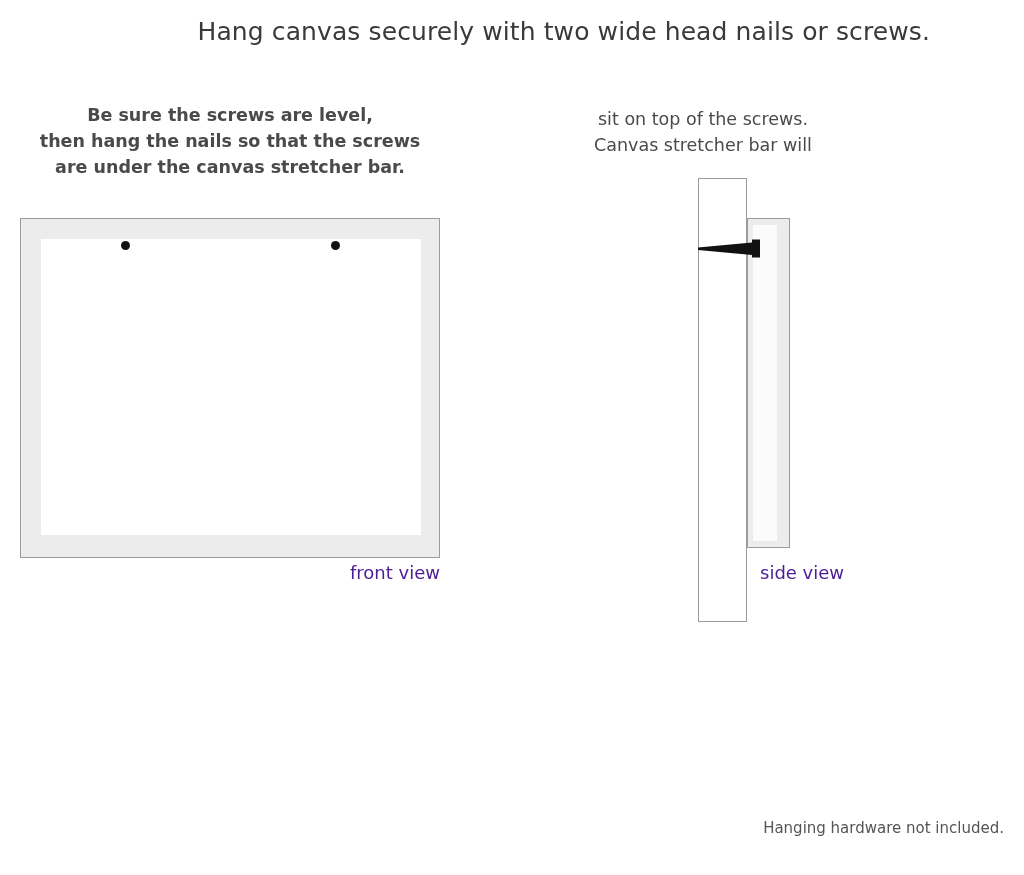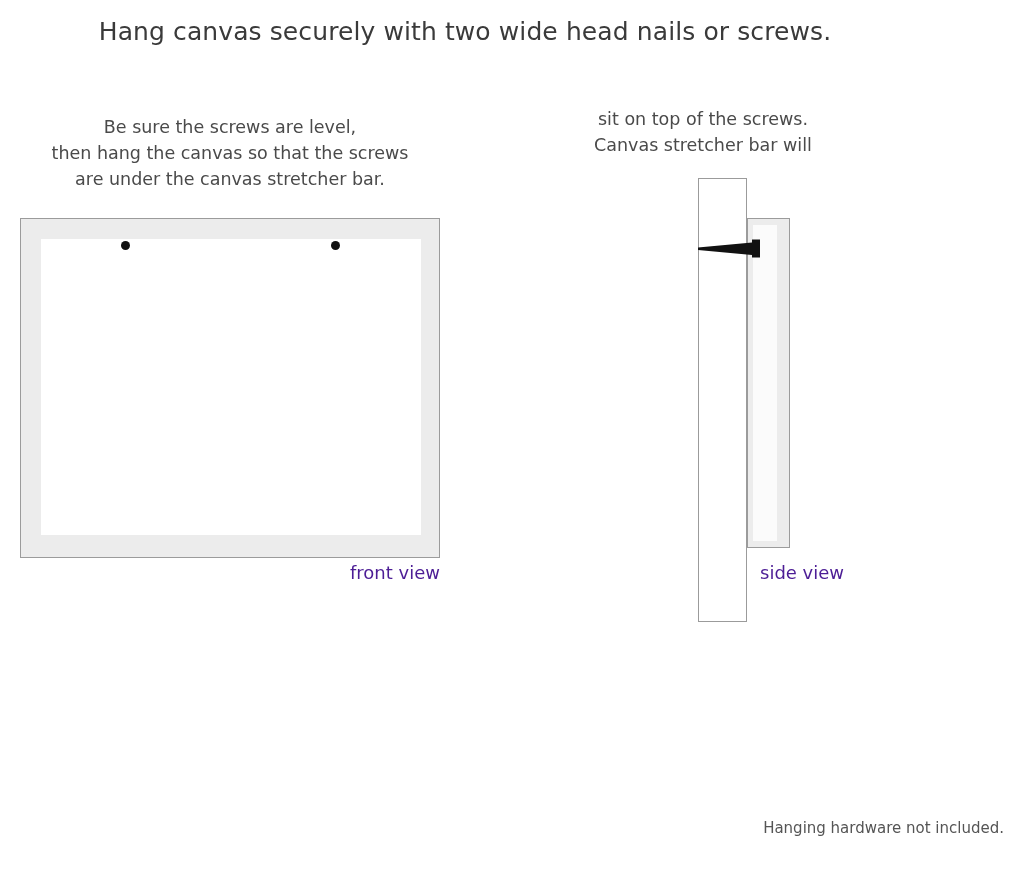--- a/index.html
+++ b/index.html
@@ -15,42 +15,43 @@
     color: #3c3c3c;
     overflow: hidden;
   }
 
   
   .headline {
     position: absolute;
     left: 0;
     top: 16px;
     width: 930px;
-    text-align: center;
+    text-align: right;
     font-size: 25px;
     font-weight: 400;
     line-height: 32px;
     color: #3a3a3a;
     letter-spacing: 0.1px;
     white-space: nowrap;
   }
 
   
   .caption {
     position: absolute;
     font-size: 17.5px;
     line-height: 26px;
     color: #4a4a4a;
     text-align: center;
     white-space: nowrap;
   }
   .caption-left {
     left: 20px;
-    top: 114px;
+    top: 102px;
     width: 420px;
+    font-weight: bold;
   }
   .caption-right {
     left: 553px;
     top: 106px;
     width: 300px;
   }
   .caption .line { display: block; }
 
   
   .front-view {
@@ -166,21 +167,21 @@
   }
   .footer .line { display: block; }
 </style>
 </head>
 <body>
 
 <div class="headline">Hang canvas securely with two wide head nails or screws.</div>
 
 <div class="caption caption-left">
   <span class="line">Be sure the screws are level,</span>
-  <span class="line">then hang the canvas so that the screws</span>
+  <span class="line">then hang the nails so that the screws</span>
   <span class="line">are under the canvas stretcher bar.</span>
 </div>
 
 <div class="caption caption-right">
   <span class="line">sit on top of the screws.</span>
   <span class="line">Canvas stretcher bar will</span>
 </div>
 
 <div class="front-view">
   <div class="front-frame">

